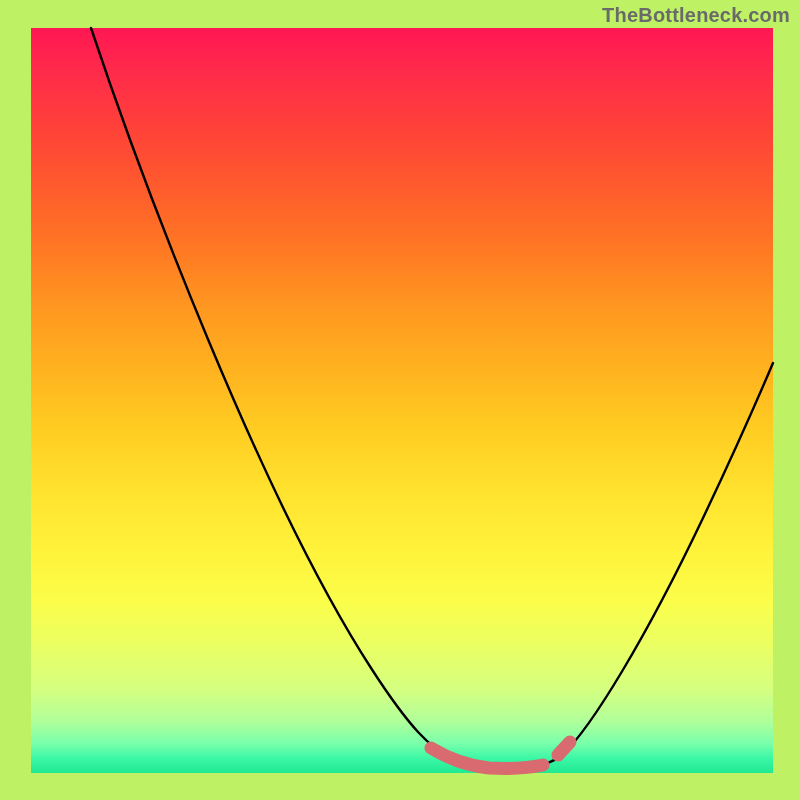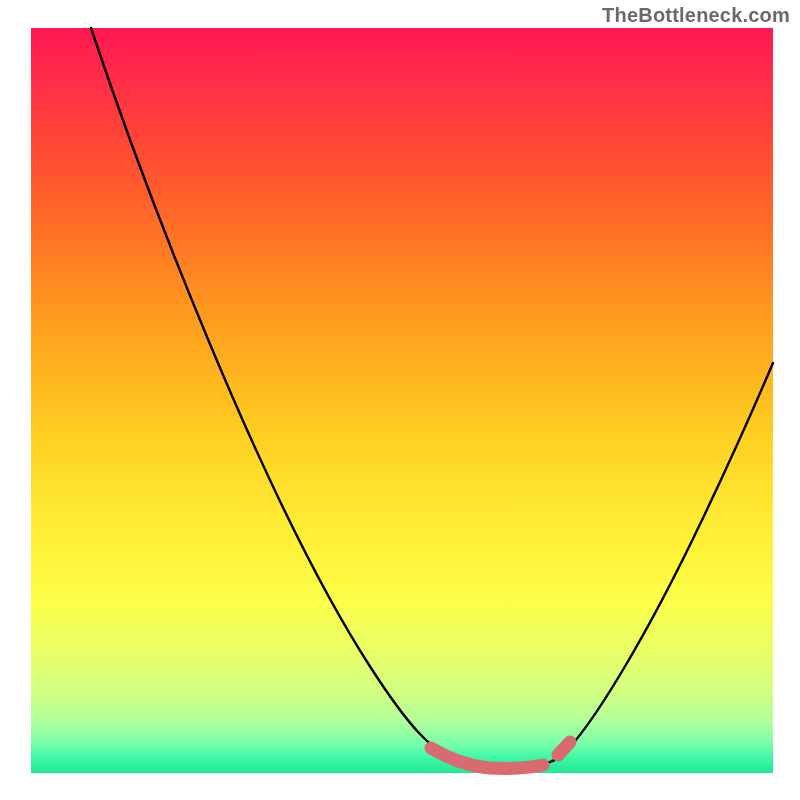--- a/index.html
+++ b/index.html
@@ -7,21 +7,21 @@
     padding: 0;
     width: 800px;
     height: 800px;
     background: #000;
     overflow: hidden;
   }
   .frame {
     position: relative;
     width: 800px;
     height: 800px;
-    background: #ffffff;
+    background: #bef264;
   }
   .plot-area {
     position: absolute;
     left: 31px;
     top: 28px;
     width: 742px;
     height: 745px;
     background: linear-gradient(to bottom,
       #ff1753 0%,
       #ff2b4a 6%,

